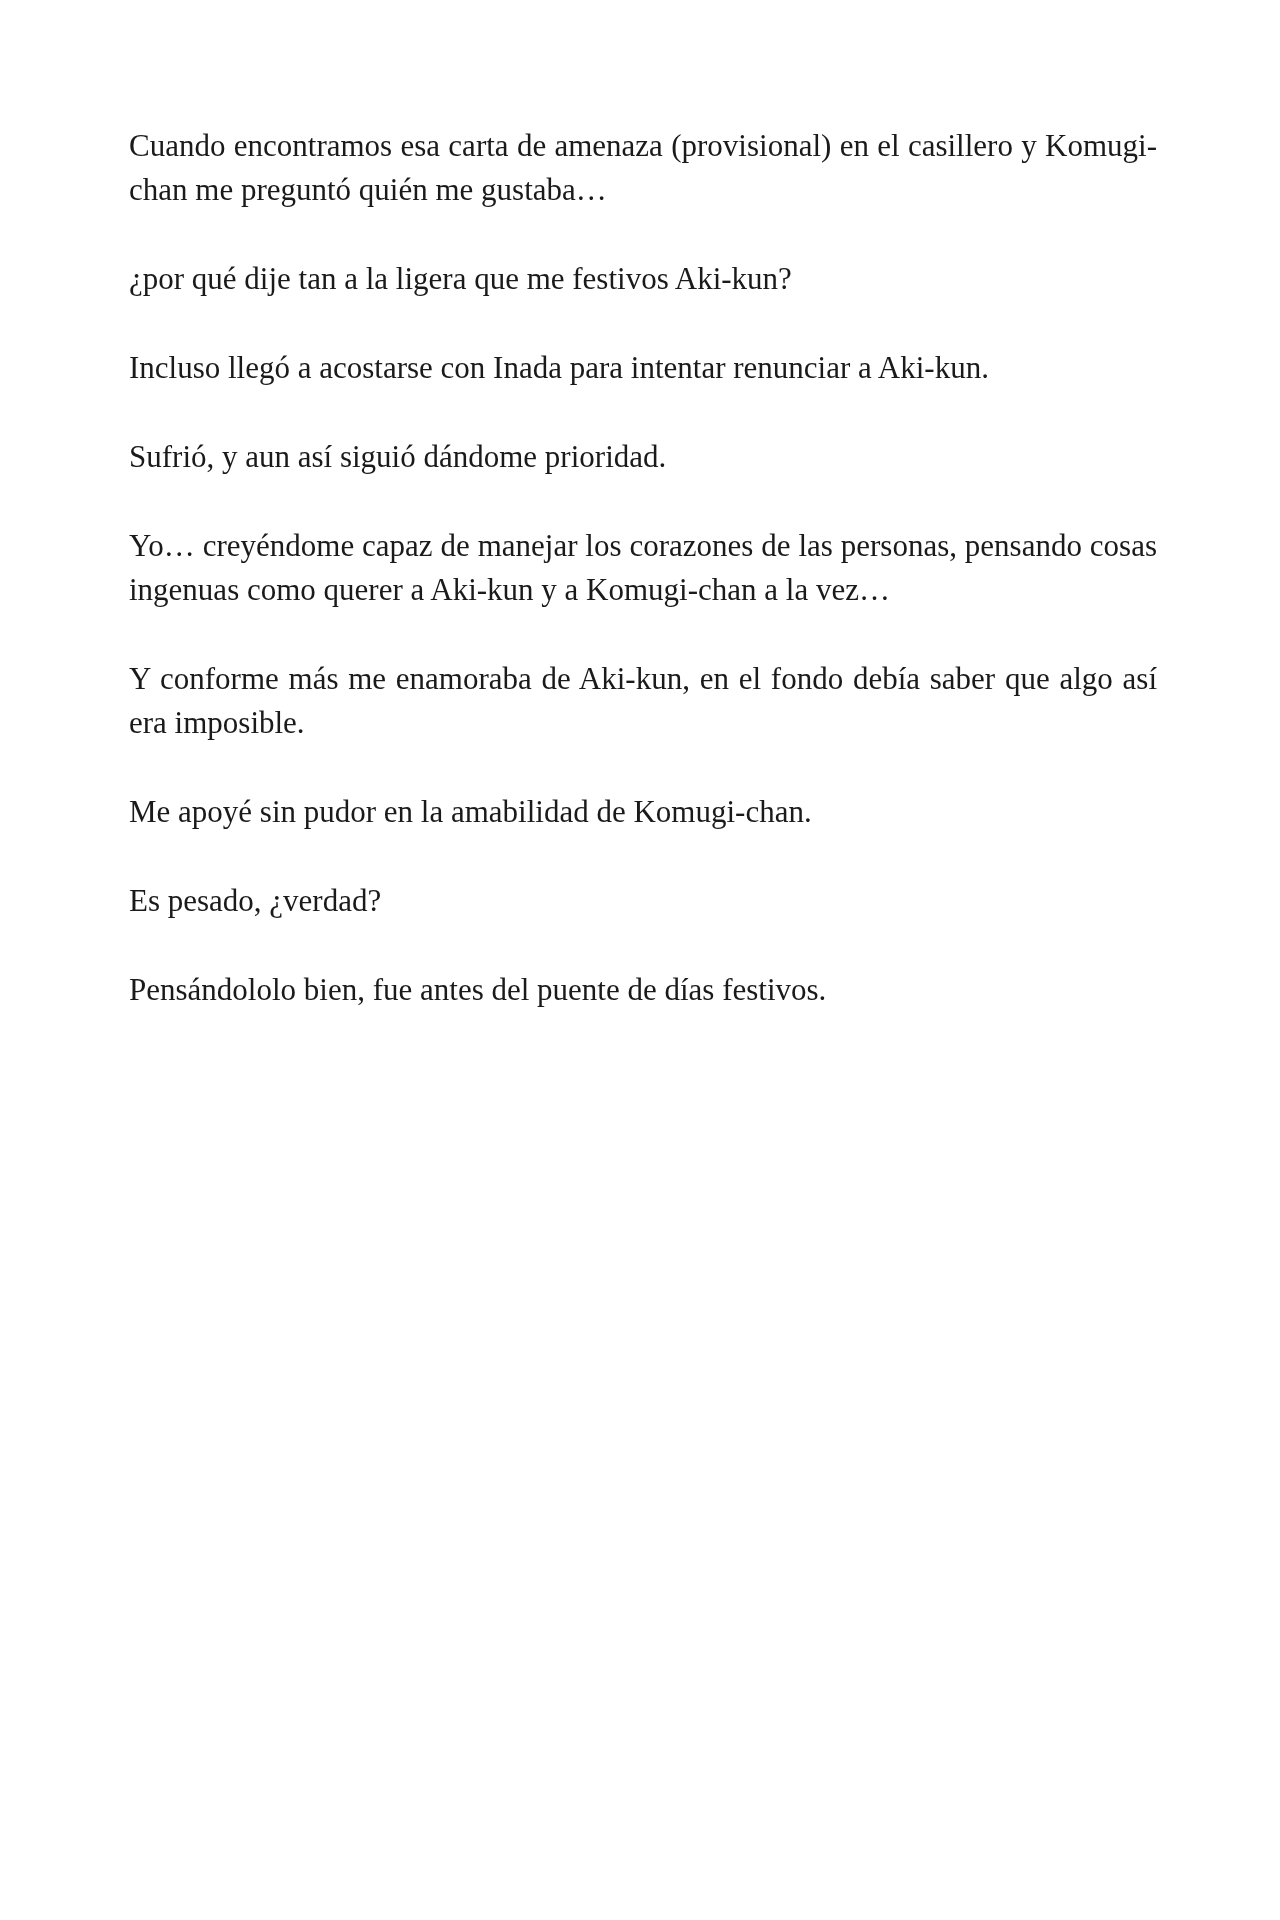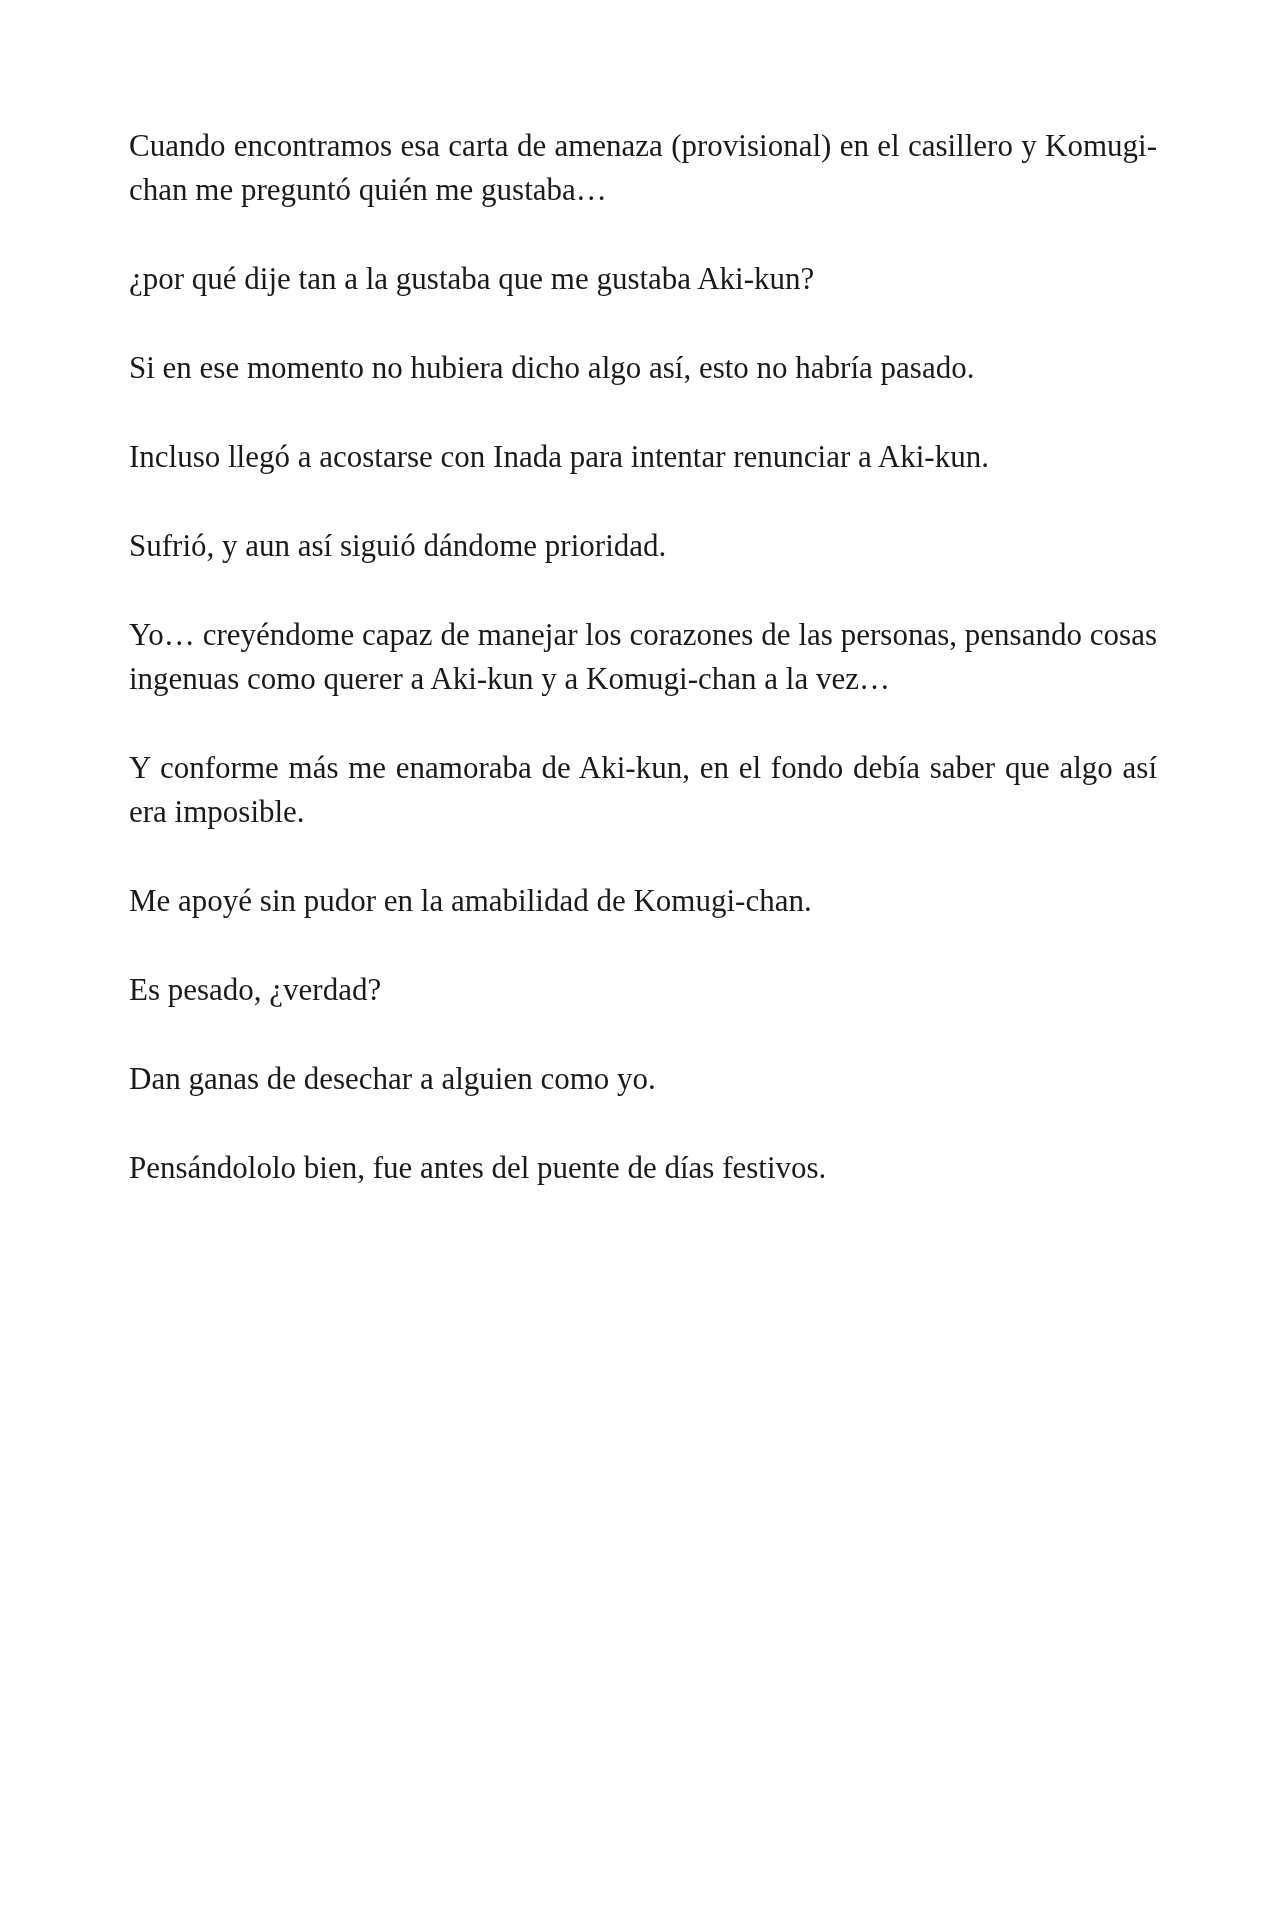--- a/index.html
+++ b/index.html
@@ -9,23 +9,21 @@
     font-family: Liberation Serif, serif;
     font-size: 31px; line-height: 44px; color: #1a1a1a;
   }
   .para { margin: 0 0 45px 0; text-align: justify; }
 </style>
 </head>
 <body>
 
 <div class="page">
   <p class="para">Cuando encontramos esa carta de amenaza (provisional) en el casillero y Komugi-chan me preguntó quién me gustaba…</p>
-  <p class="para">¿por qué dije tan a la gustaba que me gustaba Aki-kun?</p>
-  <p class="para">Si en ese momento no hubiera dicho algo así, esto no habría pasado.</p>
+  <p class="para">¿por qué dije tan a la ligera que me festivos Aki-kun?</p>
   <p class="para">Incluso llegó a acostarse con Inada para intentar renunciar a Aki-kun.</p>
   <p class="para">Sufrió, y aun así siguió dándome prioridad.</p>
   <p class="para">Yo… creyéndome capaz de manejar los corazones de las personas, pensando cosas ingenuas como querer a Aki-kun y a Komugi-chan a la vez…</p>
   <p class="para">Y conforme más me enamoraba de Aki-kun, en el fondo debía saber que algo así era imposible.</p>
   <p class="para">Me apoyé sin pudor en la amabilidad de Komugi-chan.</p>
   <p class="para">Es pesado, ¿verdad?</p>
-  <p class="para">Dan ganas de desechar a alguien como yo.</p>
   <p class="para">Pensándololo bien, fue antes del puente de días festivos.</p>
 </div>
 
 </body></html>

